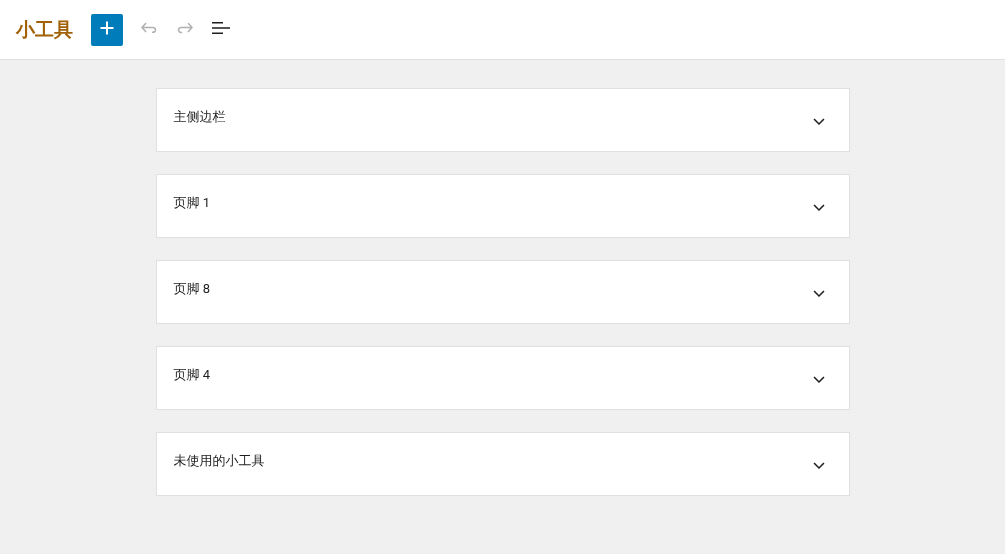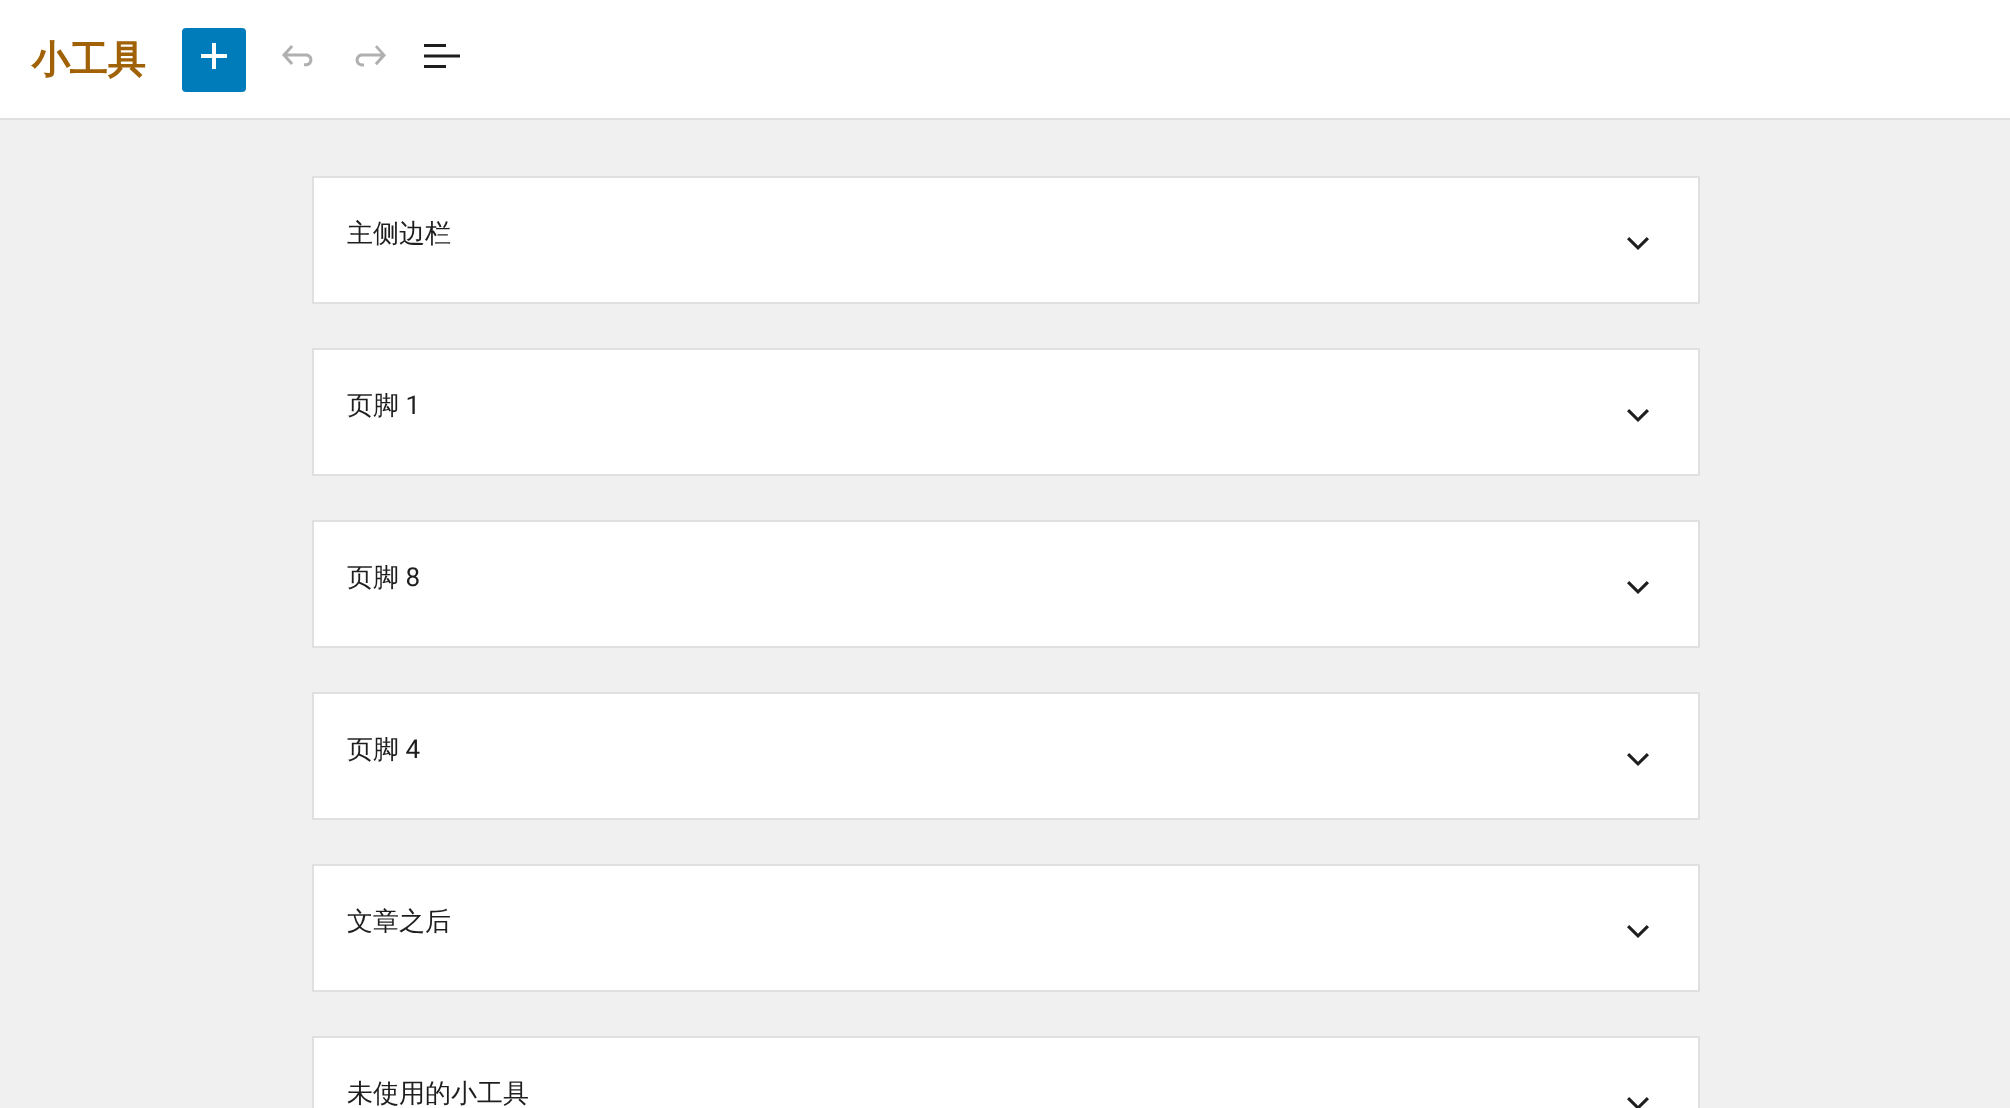--- a/index.html
+++ b/index.html
@@ -154,28 +154,20 @@
 
   <div class="widget-area">
     <span class="widget-area-title">页脚 4</span>
     <span class="chevron">
       <svg width="24" height="24" viewBox="0 0 24 24" xmlns="http://www.w3.org/2000/svg">
         <path d="M17.5 11.6L12 17l-5.5-5.4 1.1-1.1 4.4 4.4 4.4-4.4 1.1 1.1z" fill="#1e1e1e"></path>
       </svg>
     </span>
   </div>
 
-  <div class="widget-area">
-    <span class="widget-area-title">文章之后</span>
-    <span class="chevron">
-      <svg width="24" height="24" viewBox="0 0 24 24" xmlns="http://www.w3.org/2000/svg">
-        <path d="M17.5 11.6L12 17l-5.5-5.4 1.1-1.1 4.4 4.4 4.4-4.4 1.1 1.1z" fill="#1e1e1e"></path>
-      </svg>
-    </span>
-  </div>
 
   <div class="widget-area">
     <span class="widget-area-title">未使用的小工具</span>
     <span class="chevron">
       <svg width="24" height="24" viewBox="0 0 24 24" xmlns="http://www.w3.org/2000/svg">
         <path d="M17.5 11.6L12 17l-5.5-5.4 1.1-1.1 4.4 4.4 4.4-4.4 1.1 1.1z" fill="#1e1e1e"></path>
       </svg>
     </span>
   </div>
 </div>

